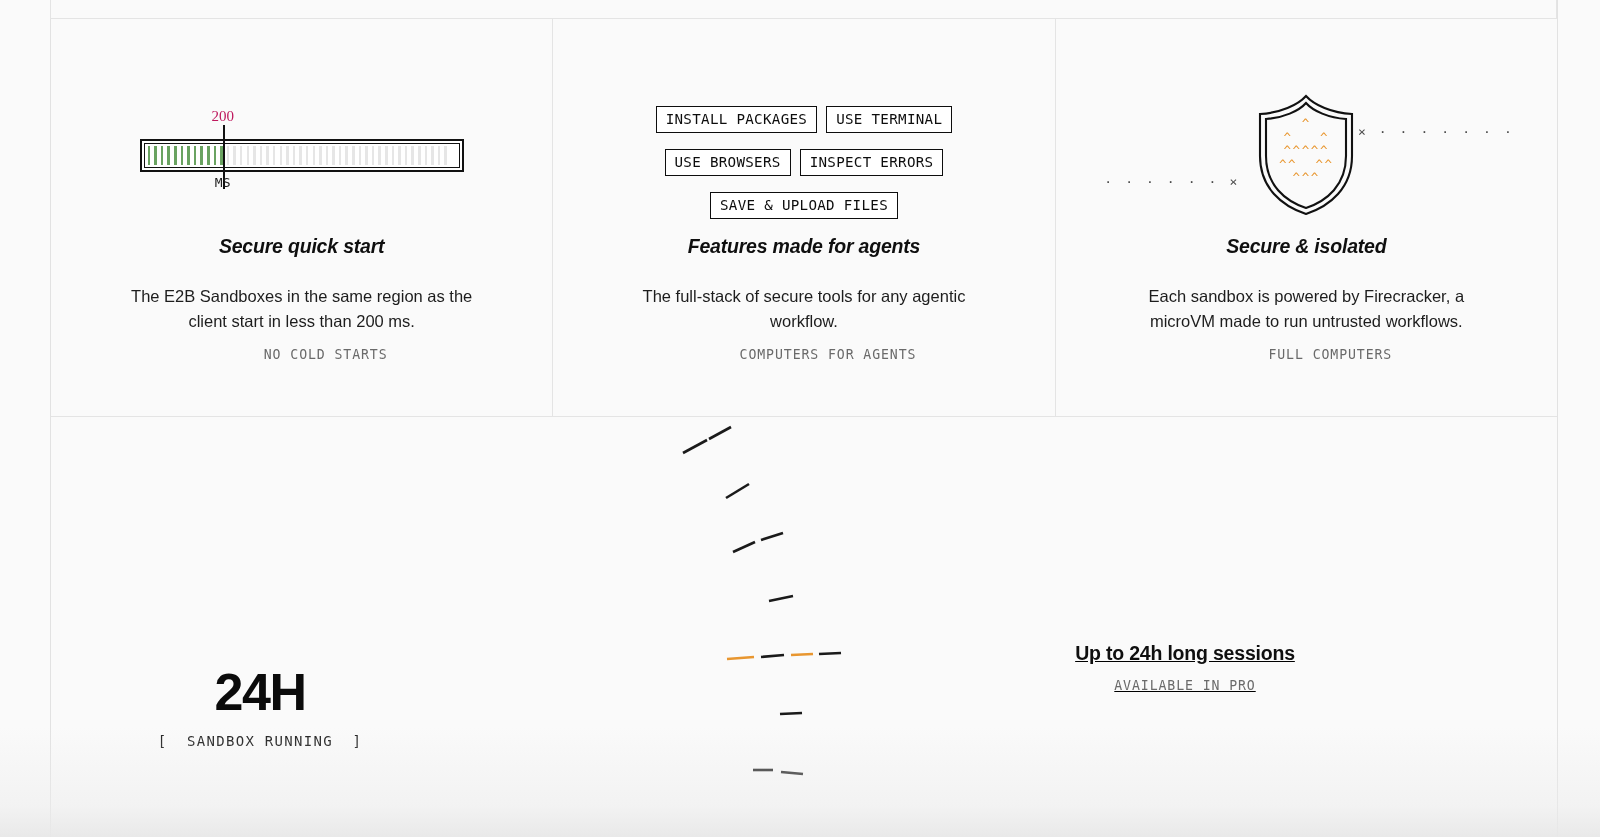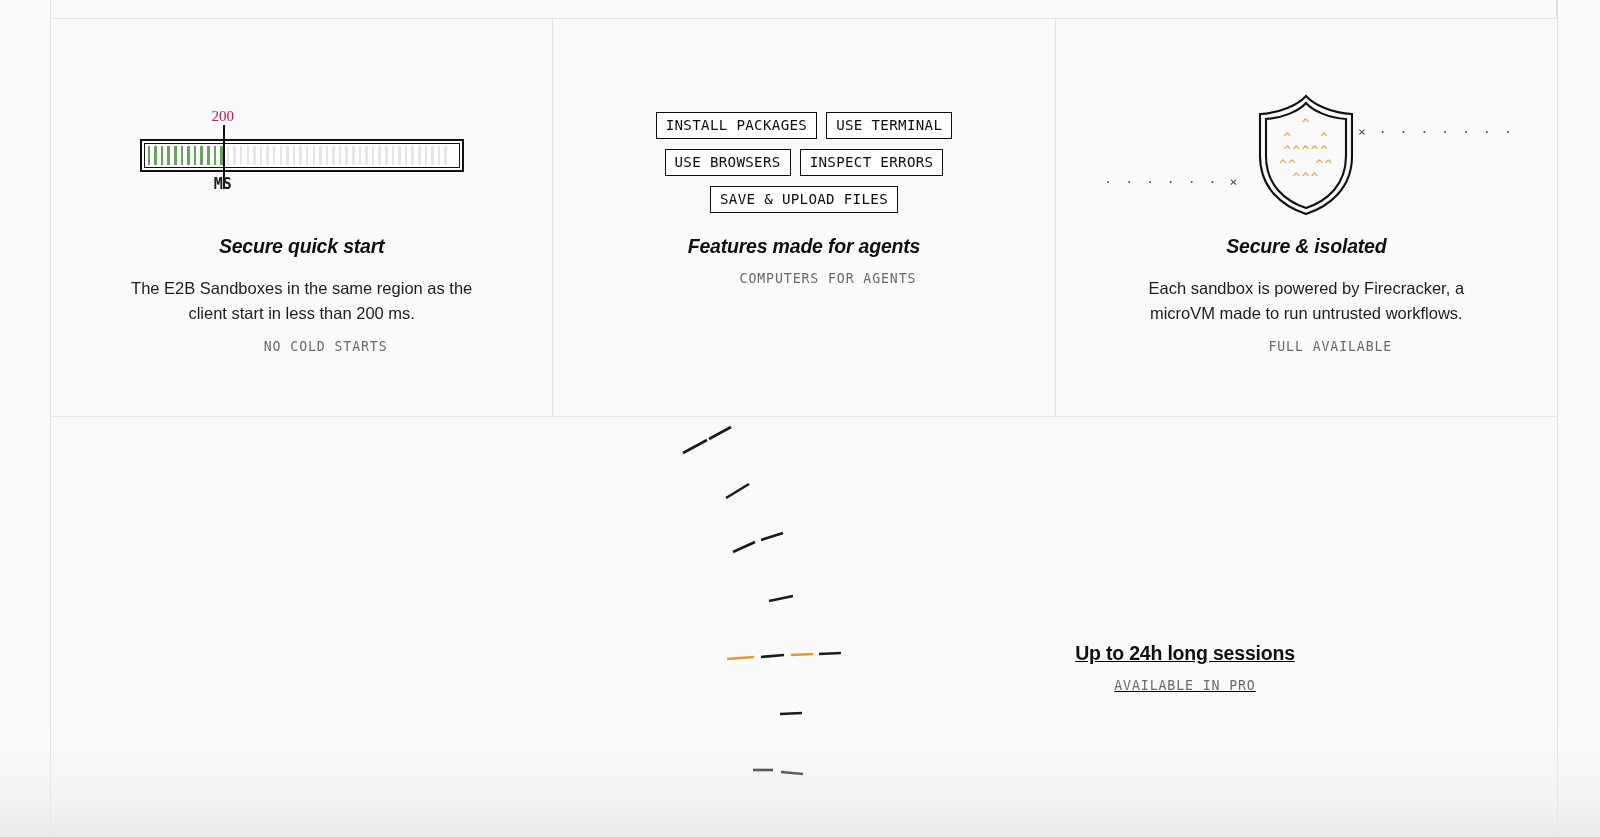--- a/index.html
+++ b/index.html
@@ -78,21 +78,21 @@
     margin-top: 6px;
     text-align: center;
     font-style: italic;
   }
   .f-desc {
     font-size: 16.5px;
     line-height: 25px;
     color: #1d1d1d;
     text-align: center;
     width: 358px;
-    margin-top: 18px;
+    margin-top: 26px;
     font-weight: 400;
   }
   .f-tagline {
     font-family: "DejaVu Sans Mono", monospace;
     font-size: 13.2px;
     letter-spacing: 0.9px;
     color: #6a6a6a;
     margin-top: 13px;
     text-align: center;
     padding-left: 48px;
@@ -104,27 +104,26 @@
     font-family: Liberation Serif, serif;
     font-size: 15px;
     color: #be185d;
     position: absolute;
     left: 83px;
     top: -31px;
     transform: translateX(-50%);
   }
   .pb-unit {
     font-family: "DejaVu Sans Mono", monospace;
-    font-size: 15px;
+    font-size: 13px;
     color: #1c1c1c;
     position: absolute;
     left: 83px;
     top: 36px;
     transform: translateX(-50%);
-    font-weight: bold;
   }
   .pb-outer {
     border: 2px solid #111;
     padding: 2px;
     height: 33px;
     background: #fff;
   }
   .pb-inner {
     border: 1px solid #111;
     height: 100%;
@@ -150,21 +149,21 @@
     height: 64px;
     background: #111;
   }
 
   
   .tags {
     display: flex;
     flex-wrap: wrap;
     justify-content: center;
     width: 330px;
-    gap: 10px 9px;
+    gap: 16px 9px;
     align-content: center;
     margin-top: 15px;
   }
   .tag {
     border: 1.6px solid #0d0d0d;
     background: #fff;
     font-family: "DejaVu Sans Mono", monospace;
     font-size: 14.2px;
     letter-spacing: 0.3px;
     color: #0d0d0d;
@@ -352,20 +351,21 @@
       <div class="visual">
         <div class="tags" id="tag-cloud">
             <div class="tag">INSTALL PACKAGES</div>
             <div class="tag">USE TERMINAL</div>
             <div class="tag">USE BROWSERS</div>
             <div class="tag">INSPECT ERRORS</div>
             <div class="tag">SAVE &amp; UPLOAD FILES</div>
           </div>
       </div>
       <div class="f-title">Features made for agents</div>
+      <div class="f-desc">The full-stack of secure tools for any agentic workflow.</div>
       <div class="f-tagline">COMPUTERS FOR AGENTS</div>
     </div>
 
     <div class="feature-cell">
       <div class="visual">
         <div class="shield-area">
           <div class="dots left">· · · · · · ×</div>
           <div class="shield-box">
             <svg viewBox="0 0 104 124" fill="none" xmlns="http://www.w3.org/2000/svg" aria-hidden="true">
               <path d="M52 3 C 44 12, 26 20, 6 21 L 6 63 C 6 95, 28 113, 52 121 C 76 113, 98 95, 98 63 L 98 21 C 78 20, 60 12, 52 3 Z" stroke="#111" stroke-width="2.1" fill="#fafafa"></path>
@@ -375,26 +375,30 @@
 ^   ^
 ^^^^^
 ^^  ^^
 ^^^</div>
           </div>
           <div class="dots right">× · · · · · · ·</div>
         </div>
       </div>
       <div class="f-title">Secure &amp; isolated</div>
       <div class="f-desc">Each sandbox is powered by Firecracker, a microVM made to run untrusted workflows.</div>
-      <div class="f-tagline">FULL AVAILABLE</div>
+      <div class="f-tagline">FULL COMPUTERS</div>
     </div>
   </div>
 
   <div class="session-row">
 
+    <div class="big-stat">
+      <div class="big-stat-value">24H</div>
+      <div class="big-stat-caption">[  SANDBOX RUNNING  ]</div>
+    </div>
 
     <svg class="dash-path" id="dash-path" viewBox="0 0 260 419" xmlns="http://www.w3.org/2000/svg">
         <line x1="62" y1="35" x2="86" y2="22" stroke="#1a1a1a" stroke-width="2.6" stroke-linecap="butt"></line>
         <line x1="88" y1="21" x2="110" y2="9" stroke="#1a1a1a" stroke-width="2.6" stroke-linecap="butt"></line>
         <line x1="105" y1="80" x2="128" y2="66" stroke="#1a1a1a" stroke-width="2.6" stroke-linecap="butt"></line>
         <line x1="112" y1="134" x2="134" y2="124" stroke="#1a1a1a" stroke-width="2.6" stroke-linecap="butt"></line>
         <line x1="140" y1="122" x2="162" y2="115" stroke="#1a1a1a" stroke-width="2.6" stroke-linecap="butt"></line>
         <line x1="148" y1="183" x2="172" y2="178" stroke="#1a1a1a" stroke-width="2.6" stroke-linecap="butt"></line>
         <line x1="106" y1="241" x2="133" y2="239" stroke="#e8962f" stroke-width="2.6" stroke-linecap="butt"></line>
         <line x1="140" y1="239" x2="163" y2="237" stroke="#1a1a1a" stroke-width="2.6" stroke-linecap="butt"></line>

